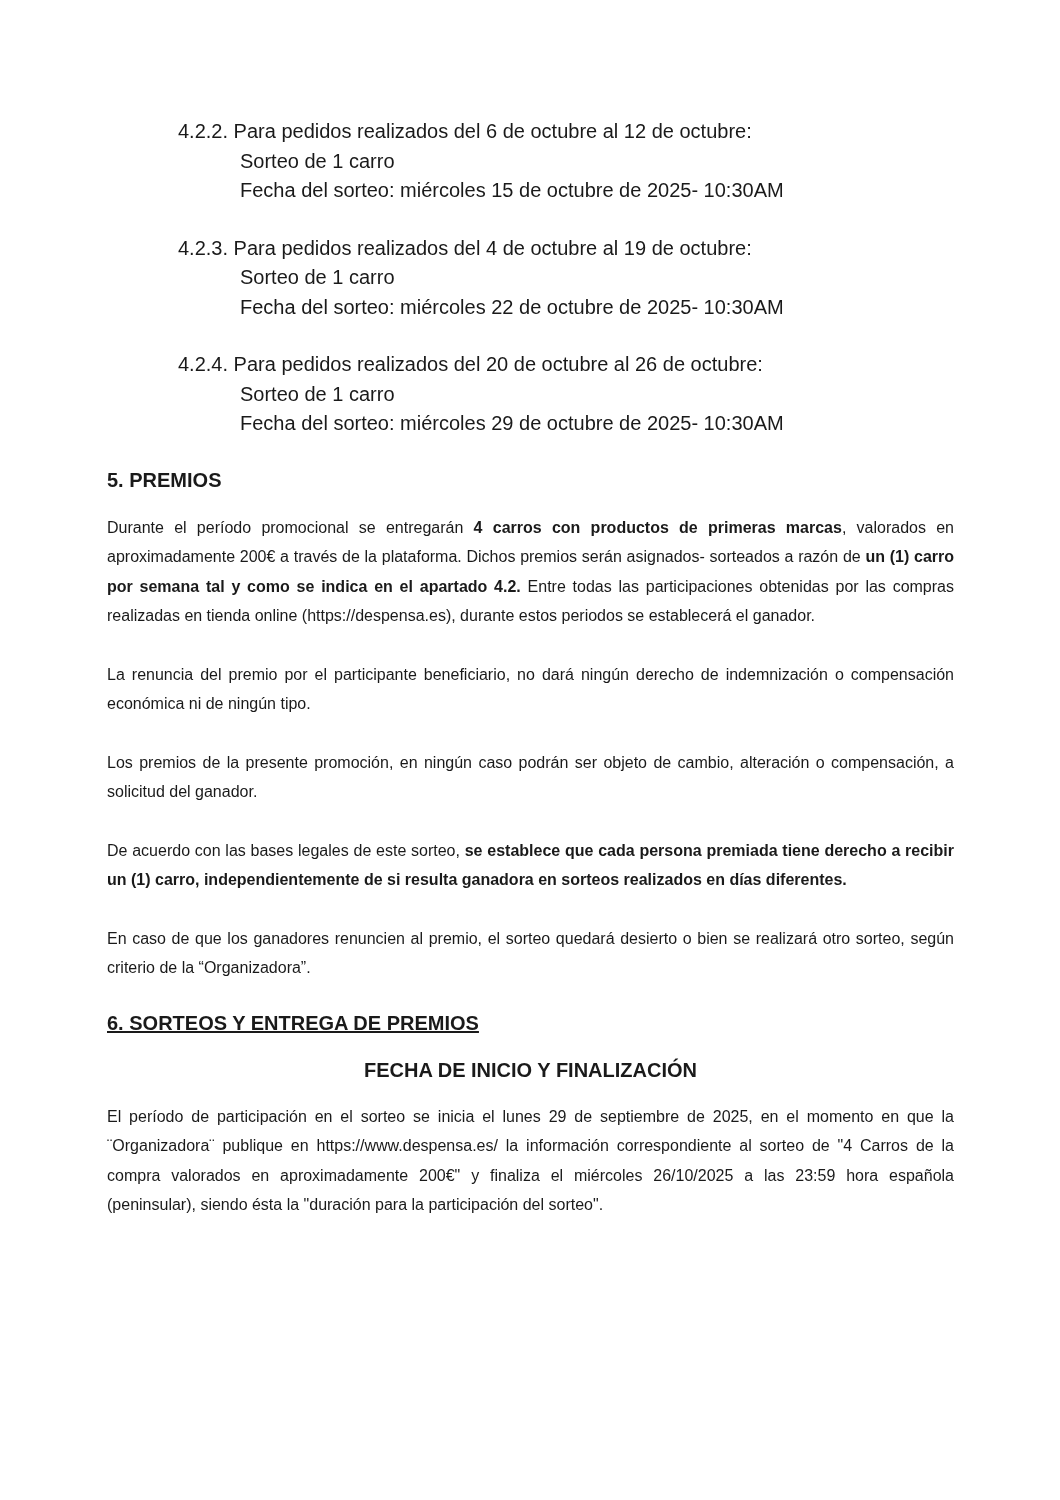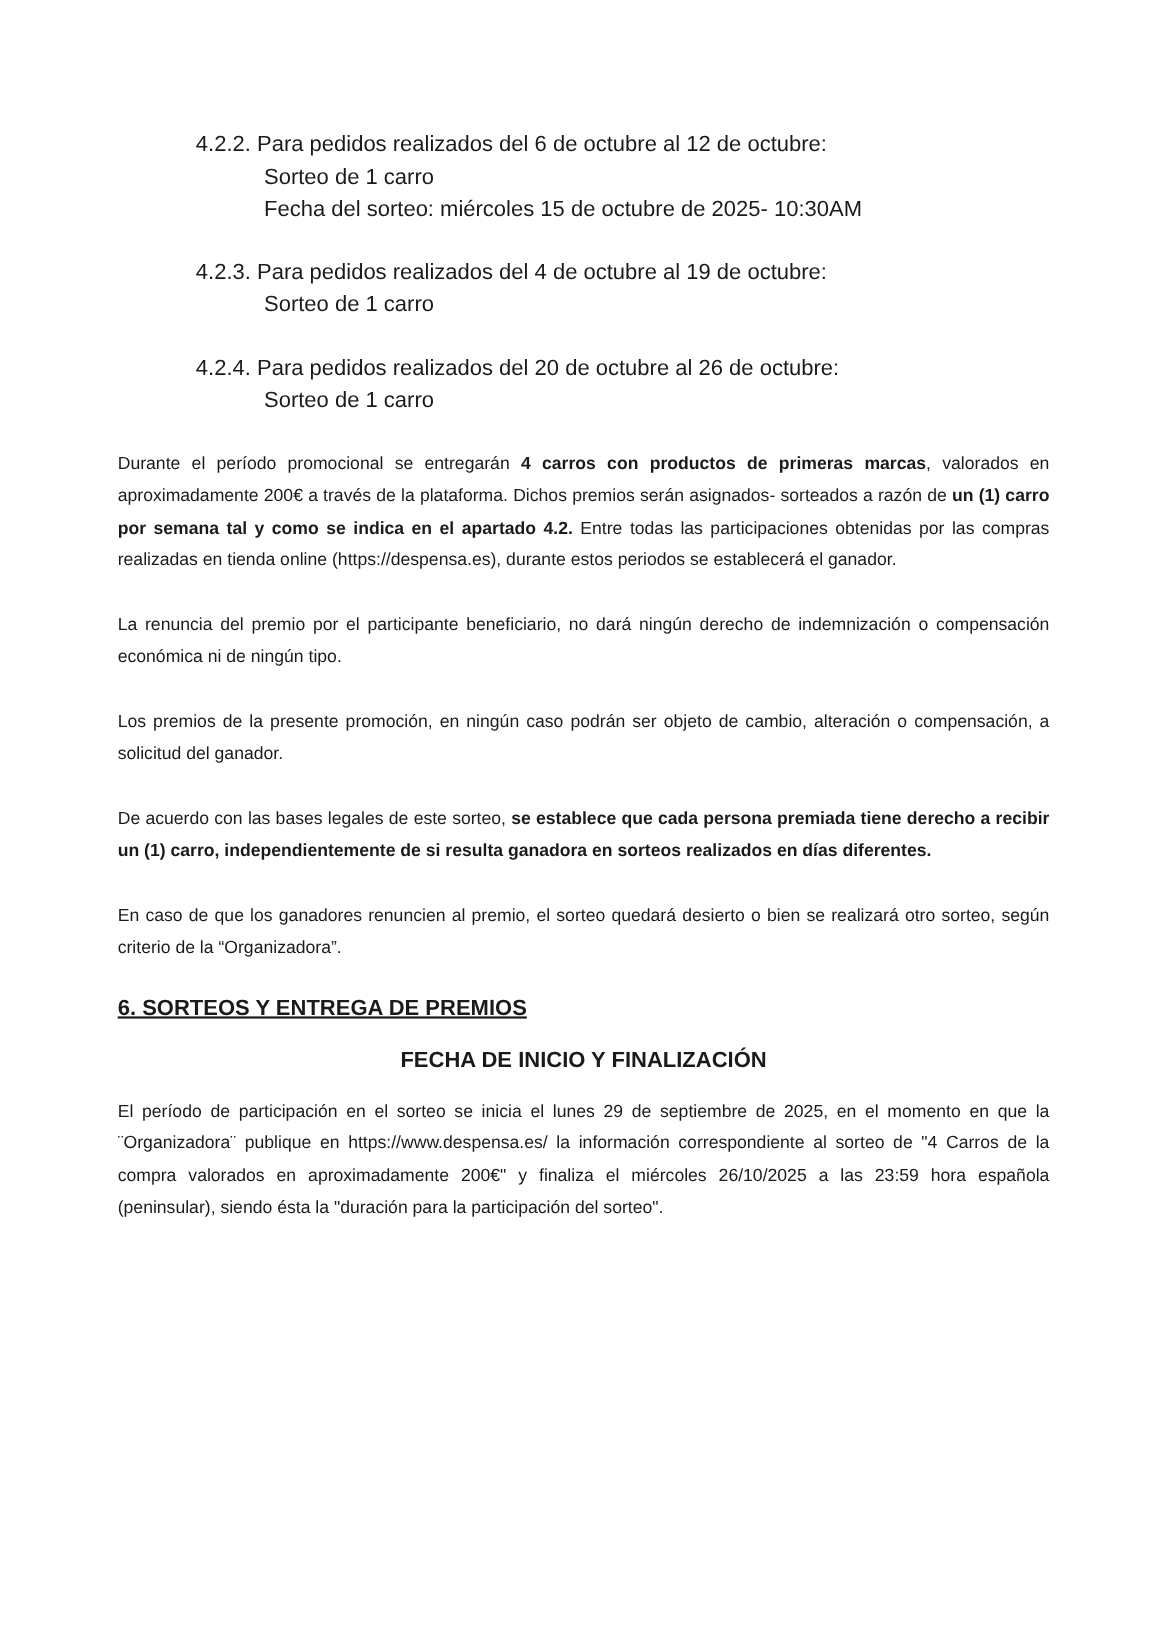--- a/index.html
+++ b/index.html
@@ -20,27 +20,30 @@
 
   <div class="sub sub-block">
     <div class="sub-line"><span>4.2.2.</span> <span>Para pedidos realizados del 6 de octubre al 12 de octubre:</span></div>
     <div class="sub-line indent">Sorteo de 1 carro</div>
     <div class="sub-line indent">Fecha del sorteo: miércoles 15 de octubre de 2025- 10:30AM</div>
   </div>
 
   <div class="sub sub-block">
     <div class="sub-line"><span>4.2.3.</span> <span>Para pedidos realizados del 4 de octubre al 19 de octubre:</span></div>
     <div class="sub-line indent">Sorteo de 1 carro</div>
+    <div class="sub-line indent">Fecha del sorteo: miércoles 22 de octubre de 2025- 10:30AM</div>
   </div>
 
   <div class="sub sub-block" style="margin-bottom:27px;">
     <div class="sub-line"><span>4.2.4.</span> <span>Para pedidos realizados del 20 de octubre al 26 de octubre:</span></div>
     <div class="sub-line indent">Sorteo de 1 carro</div>
+    <div class="sub-line indent">Fecha del sorteo: miércoles 29 de octubre de 2025- 10:30AM</div>
   </div>
 
+  <h2 class="h" style="margin-bottom:18px;">5. PREMIOS</h2>
 
   <p class="p" style="margin-bottom:29px;"><span>Durante el período promocional se entregarán </span><b>4 carros con productos de primeras marcas</b><span>, valorados en aproximadamente 200€ a través de la plataforma. Dichos premios serán asignados- sorteados a razón de </span><b>un (1) carro por semana tal y como se indica en el apartado 4.2.</b><span> Entre todas las participaciones obtenidas por las compras realizadas en tienda online (https://despensa.es), durante estos periodos se establecerá el ganador.</span></p>
 
   <p class="p" style="margin-bottom:29px;">La renuncia del premio por el participante beneficiario, no dará ningún derecho de indemnización o compensación económica ni de ningún tipo.</p>
 
   <p class="p" style="margin-bottom:29px;">Los premios de la presente promoción, en ningún caso podrán ser objeto de cambio, alteración o compensación, a solicitud del ganador.</p>
 
   <p class="p" style="margin-bottom:29px;"><span>De acuerdo con las bases legales de este sorteo, </span><b>se establece que cada persona premiada tiene derecho a recibir un (1) carro, independientemente de si resulta ganadora en sorteos realizados en días diferentes.</b></p>
 
   <p class="p" style="margin-bottom:26px;">En caso de que los ganadores renuncien al premio, el sorteo quedará desierto o bien se realizará otro sorteo, según criterio de la “Organizadora”.</p>

